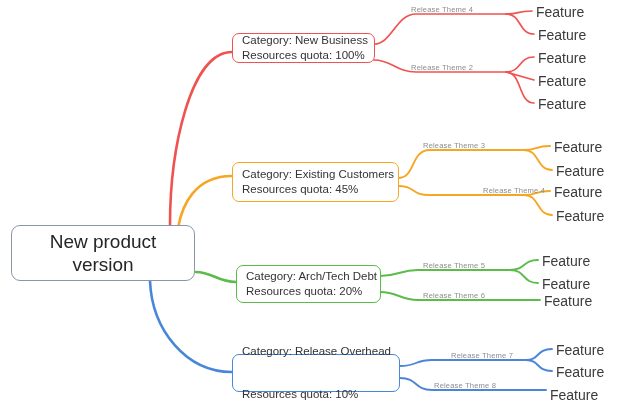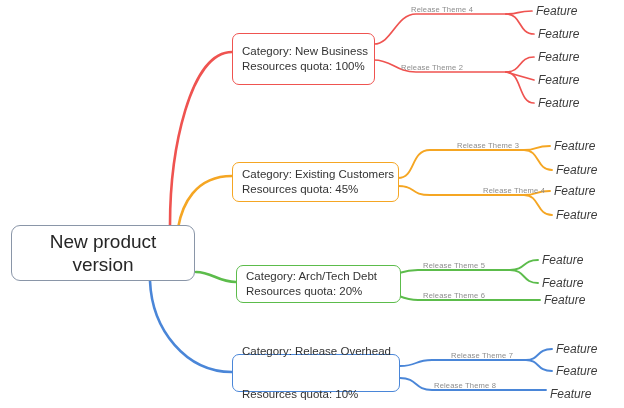--- a/index.html
+++ b/index.html
@@ -41,24 +41,23 @@
   }
   .theme-label{
     position:absolute;
     font-size:7.6px;
     color:#8c8c8c;
     white-space:nowrap;
     letter-spacing:.15px;
   }
   .feature-label{
     position:absolute;
-    font-size:12px;
+    font-size:14px;
     color:#3b3b3b;
     white-space:nowrap;
-    font-style:italic;
   }
 </style>
 </head>
 <body>
 
 <div id="canvas">
 
   <svg class="links" viewBox="0 0 624 408">
 
     <path d="M170,225 C170,150 190,52 232,52" fill="none" stroke="#ef5350" stroke-width="2.6" stroke-linecap="round"></path>
@@ -89,43 +88,43 @@
     <path d="M400,378 C418,378 414,390 432,390 L546,390" fill="none" stroke="#4a86d8" stroke-width="1.9" stroke-linecap="round"></path>
     <path d="M526,360 C540,360 536,349 552,349" fill="none" stroke="#4a86d8" stroke-width="1.9" stroke-linecap="round"></path>
     <path d="M526,360 C540,360 536,371 552,371" fill="none" stroke="#4a86d8" stroke-width="1.9" stroke-linecap="round"></path>
   </svg>
 
   <div class="node root" style="left:11px;top:225px;width:184px;height:56px;">
     <div class="line">New product</div>
     <div class="line">version</div>
   </div>
 
-  <div class="node cat" style="left:232px;top:33px;width:143px;height:52px;border-color:#ef5350;">
+  <div class="node cat" style="left:232px;top:33px;width:143px;height:30px;border-color:#ef5350;">
     <div class="line">Category: New Business</div>
     <div class="line">Resources quota: 100%</div>
   </div>
 
   <div class="node cat" style="left:232px;top:162px;width:167px;height:40px;border-color:#f5a623;">
     <div class="line">Category: Existing Customers</div>
     <div class="line">Resources quota: 45%</div>
   </div>
 
-  <div class="node cat" style="left:236px;top:265px;width:165px;height:38px;border-color:#5cbc4b;">
+  <div class="node cat" style="left:236px;top:265px;width:145px;height:38px;border-color:#5cbc4b;">
     <div class="line">Category: Arch/Tech Debt</div>
     <div class="line">Resources quota: 20%</div>
   </div>
 
   <div class="node cat" style="left:232px;top:354px;width:168px;height:38px;border-color:#4a86d8;gap:28px;">
     <div class="line">Category: Release Overhead</div>
     <div class="line">Resources quota: 10%</div>
   </div>
 
   <div class="theme-label" style="left:411px;top:5px;">Release Theme 4</div>
-  <div class="theme-label" style="left:401px;top:63px;text-align:center;">Release Theme 2</div>
-  <div class="theme-label" style="left:449px;top:141px;padding-left:8px;">Release Theme 3</div>
+  <div class="theme-label" style="left:411px;top:63px;text-align:center;">Release Theme 2</div>
+  <div class="theme-label" style="left:415px;top:141px;padding-left:8px;">Release Theme 3</div>
   <div class="theme-label" style="left:437px;top:186px;padding-left:46px;">Release Theme 4</div>
   <div class="theme-label" style="left:423px;top:261px;">Release Theme 5</div>
   <div class="theme-label" style="left:423px;top:291px;">Release Theme 6</div>
   <div class="theme-label" style="left:434px;top:351px;padding-left:17px;">Release Theme 7</div>
   <div class="theme-label" style="left:434px;top:381px;">Release Theme 8</div>
 
   <div class="feature-label" style="left:536px;top:4px;">Feature</div>
   <div class="feature-label" style="left:538px;top:27px;">Feature</div>
   <div class="feature-label" style="left:538px;top:50px;">Feature</div>
   <div class="feature-label" style="left:538px;top:73px;">Feature</div>

